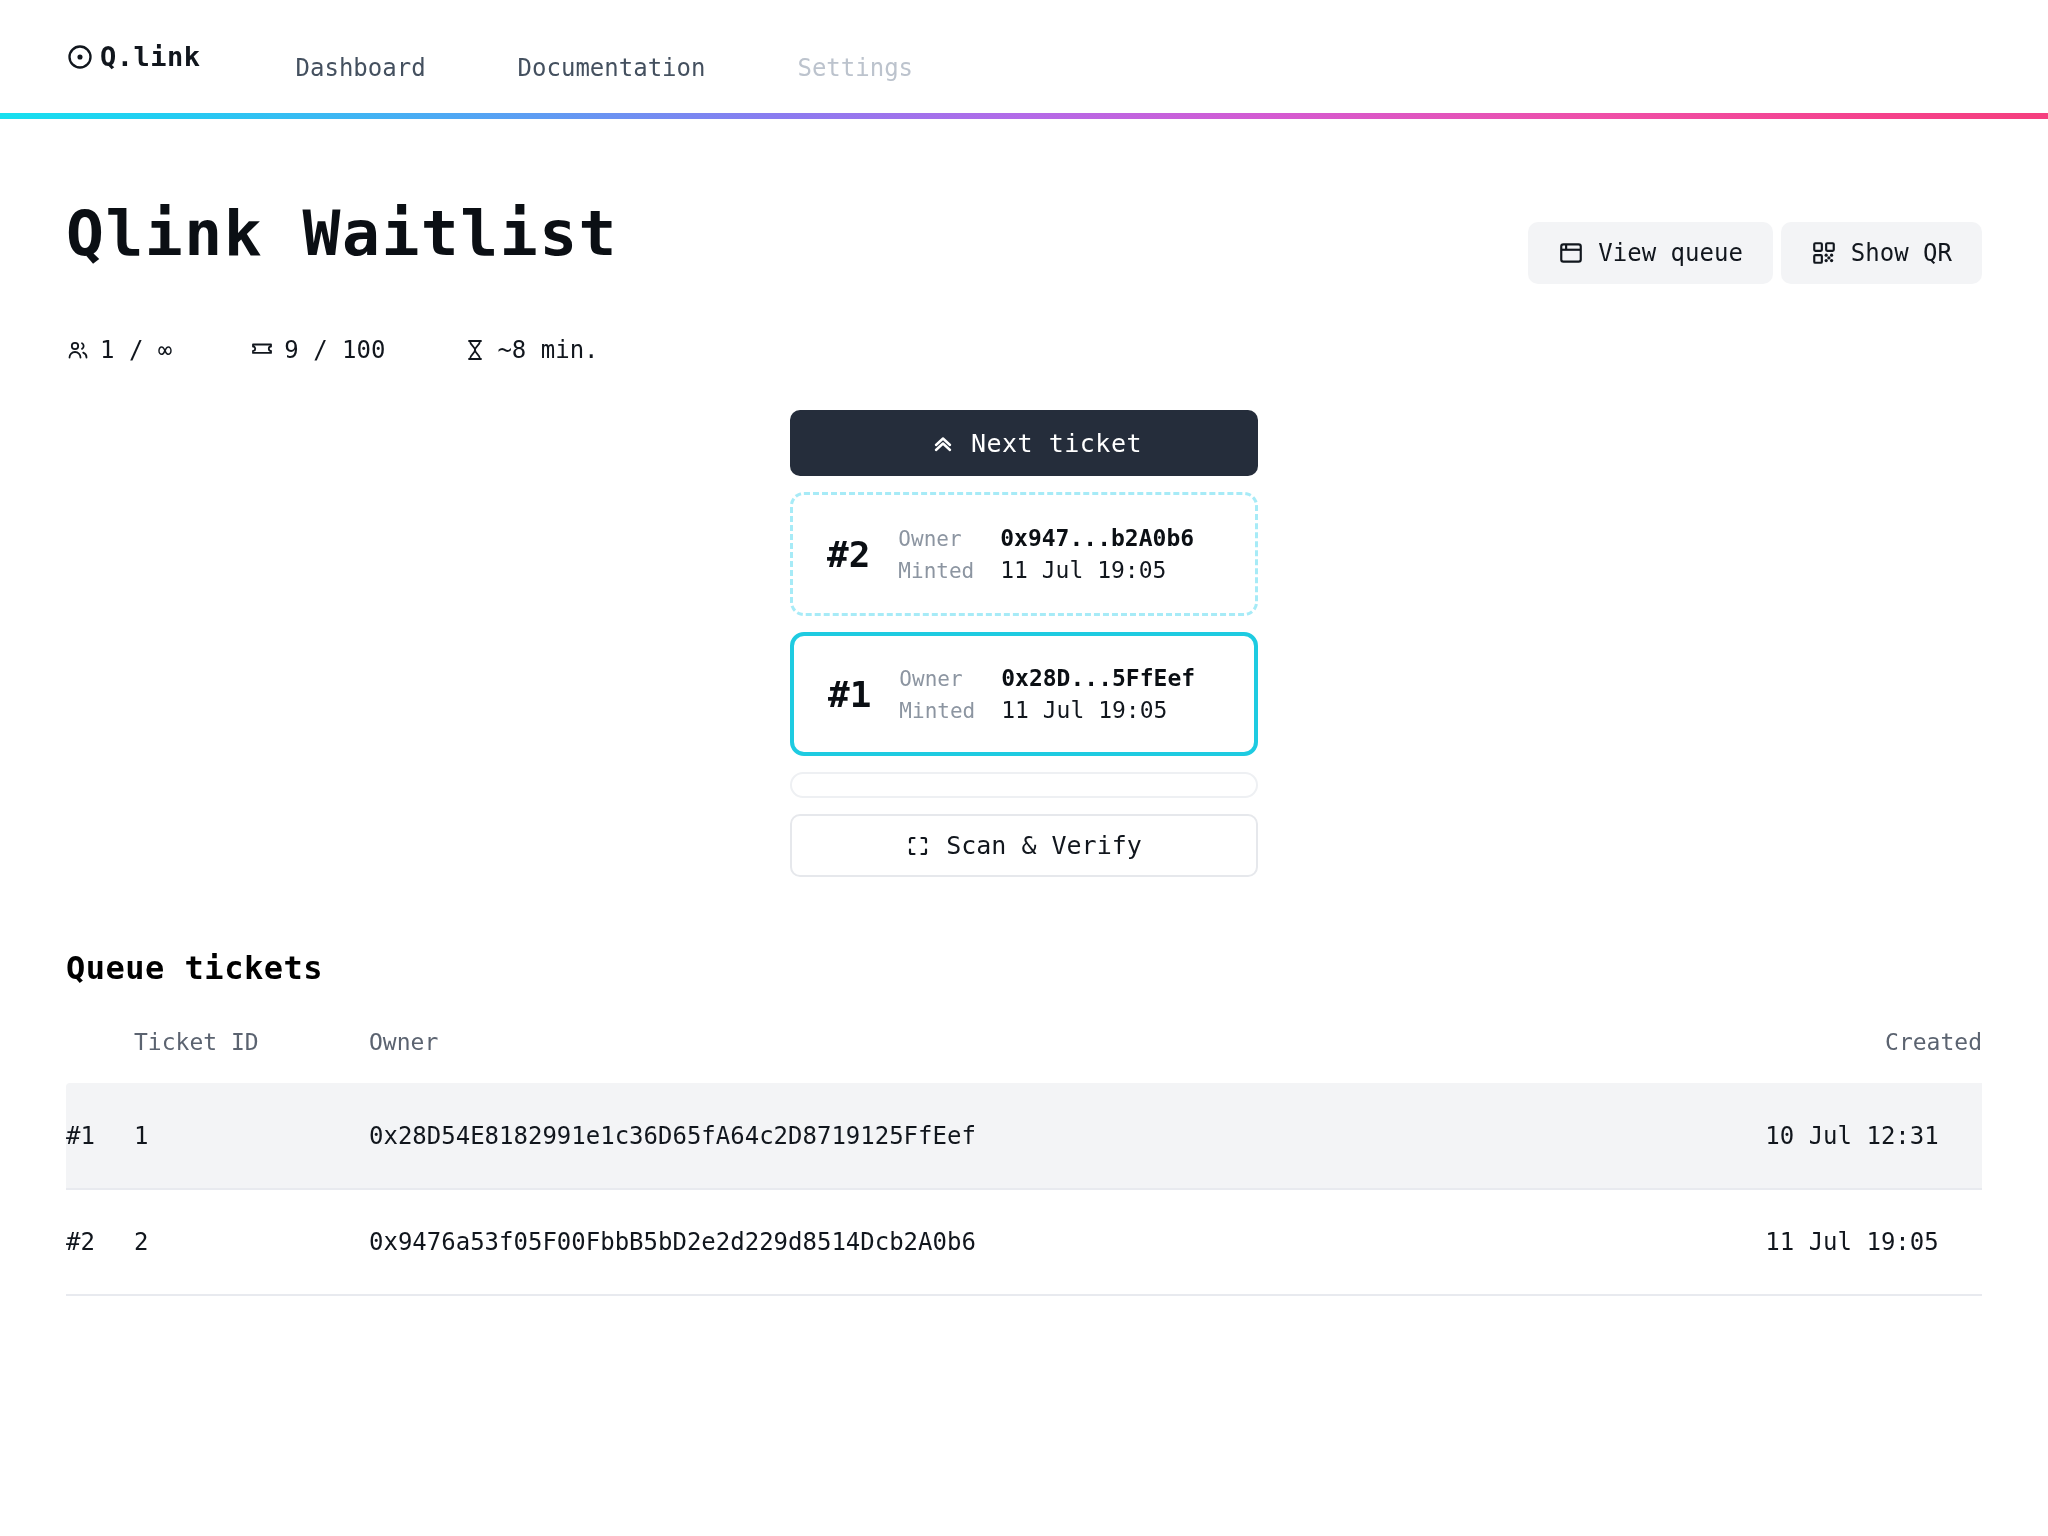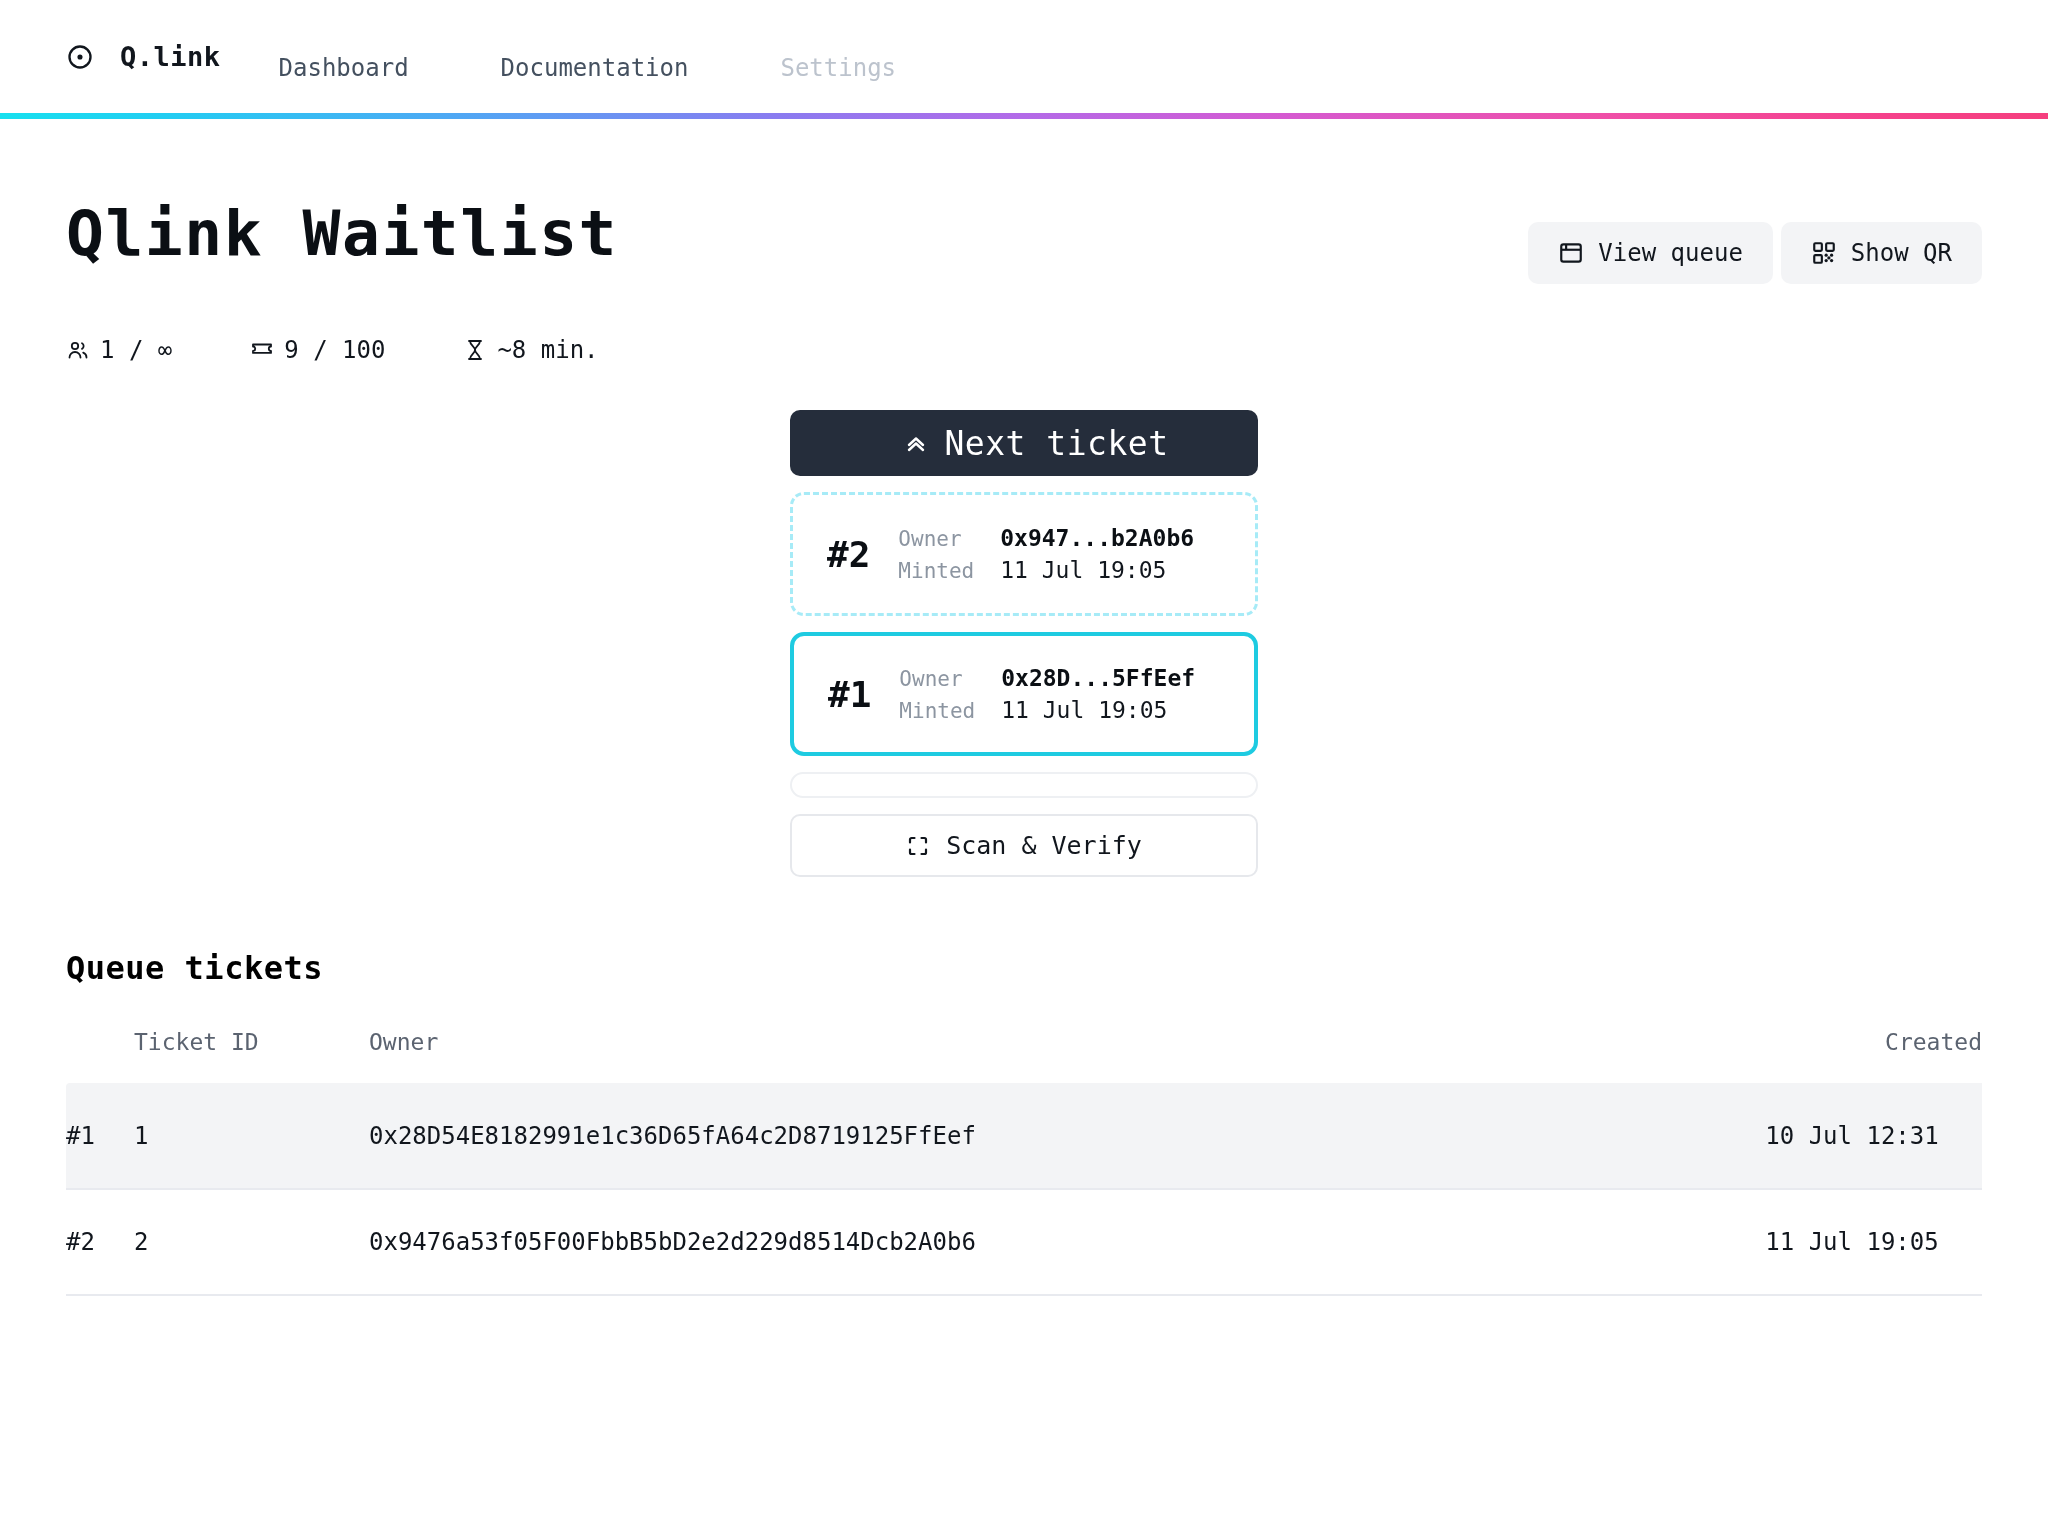--- a/index.html
+++ b/index.html
@@ -20,22 +20,22 @@
   .navbar {
     height: 113px;
     display: flex;
     align-items: center;
     padding: 0 66px;
     background: #ffffff;
   }
   .brand {
     display: flex;
     align-items: center;
-    gap: 26px;
-    margin-right: 58px;
+    gap: 6px;
+    margin-right: 95px;
   }
   .brand-logo {
     width: 28px;
     height: 28px;
     display: block;
     flex: none;
   }
   .brand-name {
     font-size: 27px;
     font-weight: 700;
@@ -149,21 +149,21 @@
     display: flex;
     align-items: center;
     justify-content: center;
     gap: 16px;
     background: #252d3b;
     color: #ffffff;
     border: none;
     border-radius: 10px;
     height: 66px;
     font-family: inherit;
-    font-size: 33px;
+    font-size: 25px;
     letter-spacing: 0.5px;
     cursor: pointer;
     padding-left: 25px;
   }
   .primary-btn svg { flex: none; display: block; }
 
   .ticket-card {
     background: #ffffff;
     border-radius: 14px;
     height: 124px;

